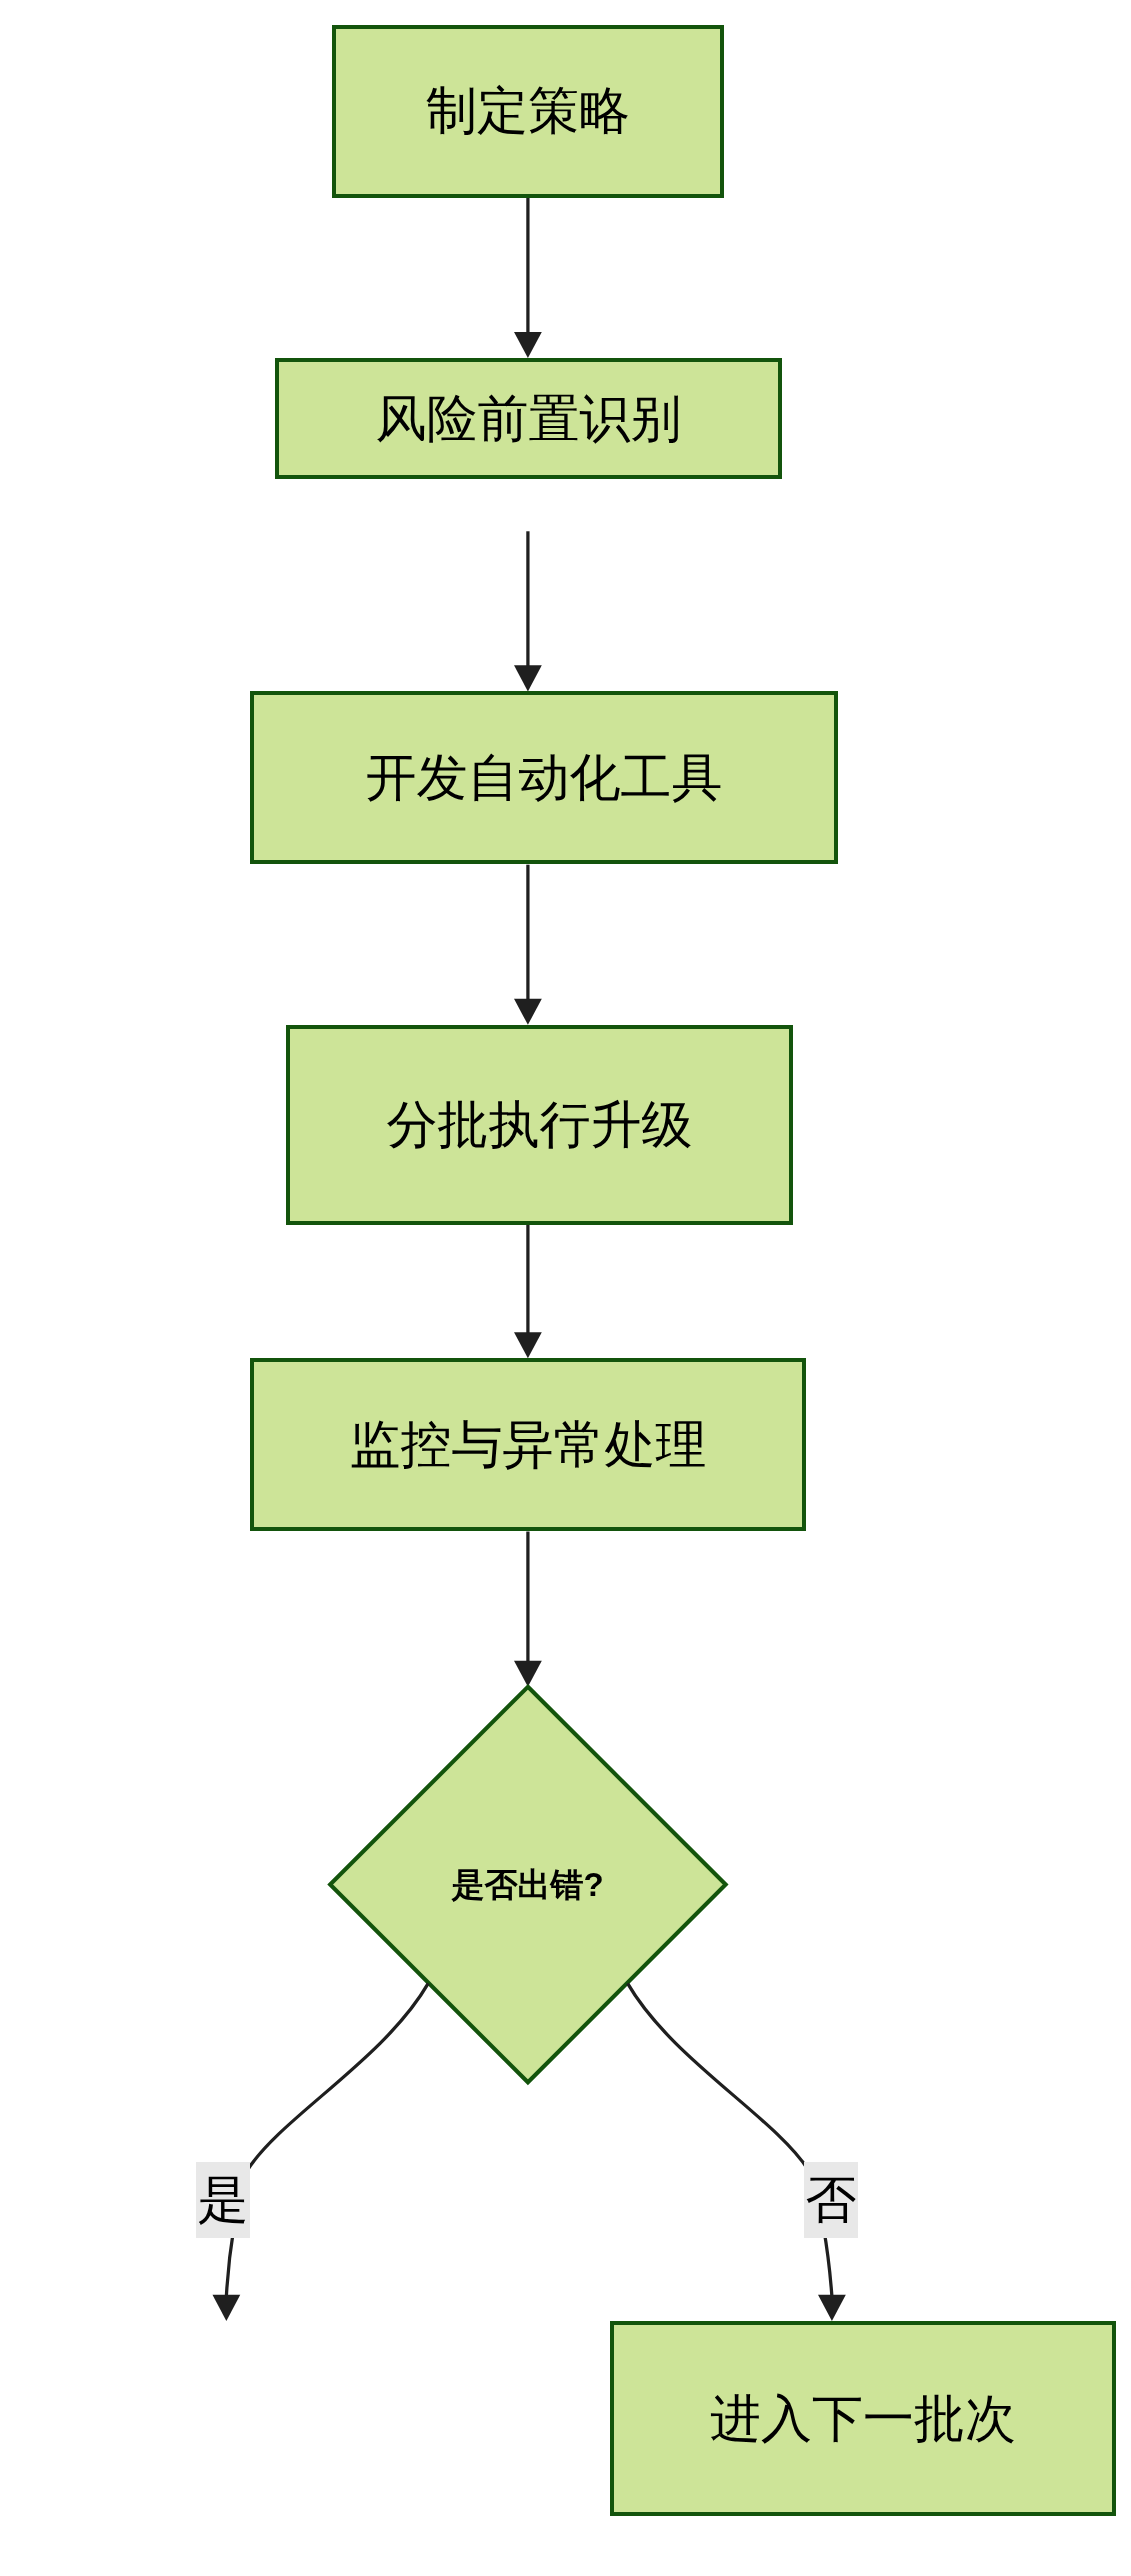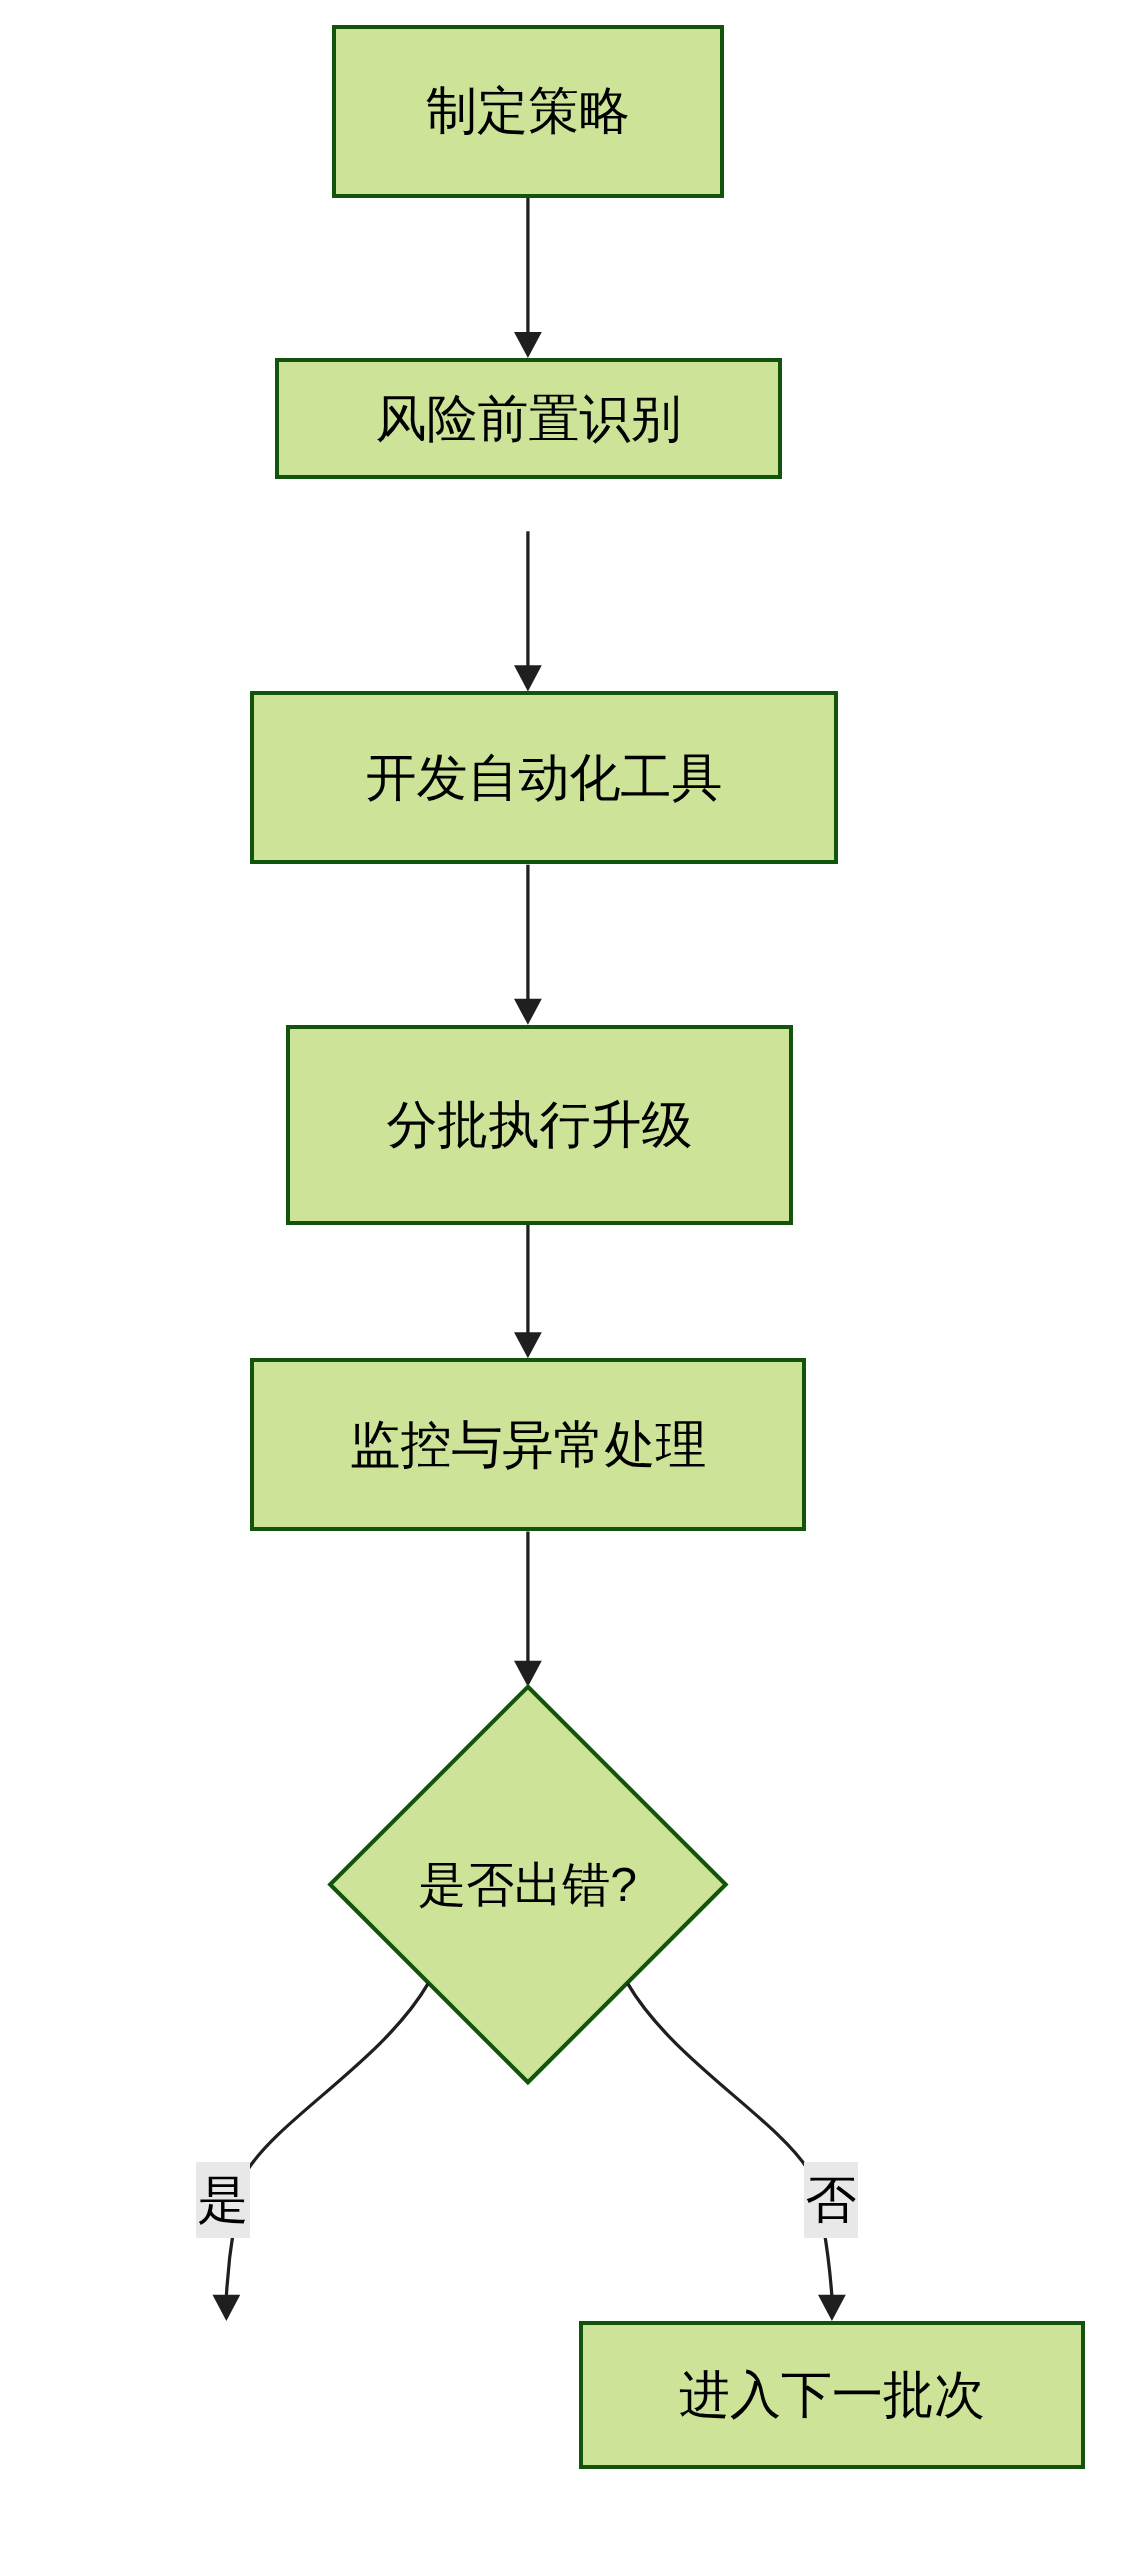--- a/index.html
+++ b/index.html
@@ -54,23 +54,24 @@
     line-height:1.2;
     color:var(--text);
     text-align:right;
     white-space:nowrap;
   }
   .diamond-label{
     position:absolute;
     display:flex;
     align-items:center;
     justify-content:center;
-    font-size:48px;
+    font-size:33px;
     color:var(--text);
     white-space:nowrap;
+    font-weight:bold;
   }
   .edge-label{
     position:absolute;
     box-sizing:border-box;
     background:var(--edge-label-bg);
     display:flex;
     align-items:center;
     justify-content:center;
     font-size:51px;
     color:var(--text);
@@ -132,16 +133,16 @@
 
   <div class="node" style="left:250px;top:1358px;width:556px;height:173px">监控与异常处理</div>
 
   <div class="diamond-label" style="left:364px;top:1844px;width:327px;height:82px">是否出错?</div>
 
   <div class="edge-label" style="left:196px;top:2162px;width:54px;height:76px">是</div>
 
   <div class="edge-label" style="left:804px;top:2162px;width:54px;height:76px">否</div>
 
 
-  <div class="node" style="left:579px;top:2321px;width:506px;height:148px">进入下一批次</div>
+  <div class="node" style="left:610px;top:2321px;width:506px;height:195px">进入下一批次</div>
 
 </div>
 
 
 </body></html>

